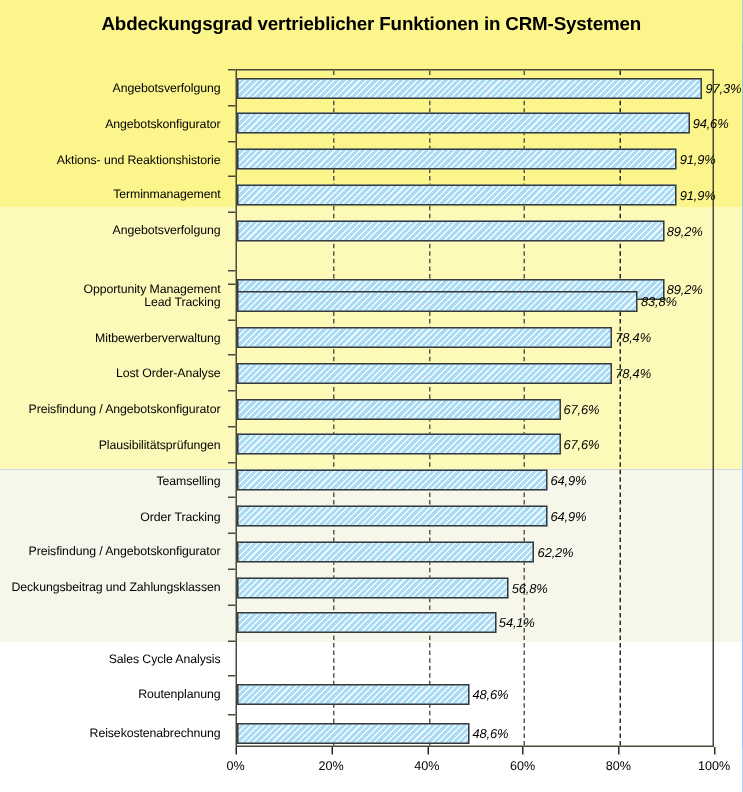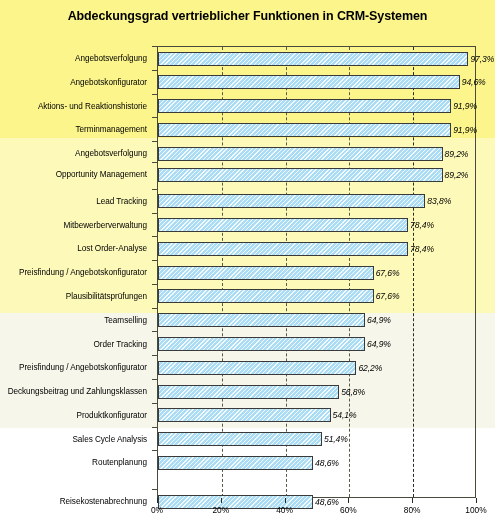--- a/index.html
+++ b/index.html
@@ -215,21 +215,21 @@
         </div>
       </div>
       <div class="row" style="top: 95.1579px;">
         <div class="row-label">Angebotsverfolgung</div>
         <div class="tick-mark"></div>
         <div class="bar-wrap">
           <div class="bar" style="width: 284.548px; background-color: rgb(170, 220, 245); border-color: rgb(58, 58, 58);"></div>
           <div class="bar-value">89,2%</div>
         </div>
       </div>
-      <div class="row" style="top: 116px;">
+      <div class="row" style="top: 134px;">
         <div class="row-label">Opportunity Management</div>
         <div class="tick-mark"></div>
         <div class="bar-wrap">
           <div class="bar" style="width: 284.548px; background-color: rgb(170, 220, 245); border-color: rgb(58, 58, 58);"></div>
           <div class="bar-value">89,2%</div>
         </div>
       </div>
       <div class="row" style="top: 142.737px;">
         <div class="row-label">Lead Tracking</div>
         <div class="tick-mark"></div>
@@ -296,44 +296,39 @@
       </div>
       <div class="row" style="top: 333.053px;">
         <div class="row-label">Deckungsbeitrag und Zahlungsklassen</div>
         <div class="tick-mark"></div>
         <div class="bar-wrap">
           <div class="bar" style="width: 181.192px; background-color: rgb(170, 220, 245); border-color: rgb(58, 58, 58);"></div>
           <div class="bar-value">56,8%</div>
         </div>
       </div>
       <div class="row" style="top: 356.842px;">
-        <div class="row-label">Produktkonfigurator</div>
         <div class="tick-mark"></div>
         <div class="bar-wrap">
           <div class="bar" style="width: 172.579px; background-color: rgb(170, 220, 245); border-color: rgb(58, 58, 58);"></div>
           <div class="bar-value">54,1%</div>
         </div>
       </div>
       <div class="row" style="top: 380.632px;">
         <div class="row-label">Sales Cycle Analysis</div>
         <div class="tick-mark"></div>
-        <div class="bar-wrap">
-          <div class="bar" style="width: 163.966px; background-color: rgb(170, 220, 245); border-color: rgb(58, 58, 58);"></div>
-          <div class="bar-value">51,4%</div>
-        </div>
       </div>
       <div class="row" style="top: 404.421px;">
         <div class="row-label">Routenplanung</div>
         <div class="tick-mark"></div>
         <div class="bar-wrap">
           <div class="bar" style="width: 155.034px; background-color: rgb(170, 220, 245); border-color: rgb(58, 58, 58);"></div>
           <div class="bar-value">48,6%</div>
         </div>
       </div>
-      <div class="row" style="top: 443px;">
+      <div class="row" style="top: 430px;">
         <div class="row-label">Reisekostenabrechnung</div>
         <div class="tick-mark"></div>
         <div class="bar-wrap">
           <div class="bar" style="width: 155.034px; background-color: rgb(170, 220, 245); border-color: rgb(58, 58, 58);"></div>
           <div class="bar-value">48,6%</div>
         </div>
       </div>
     </div>
 
   <div id="xaxis">

